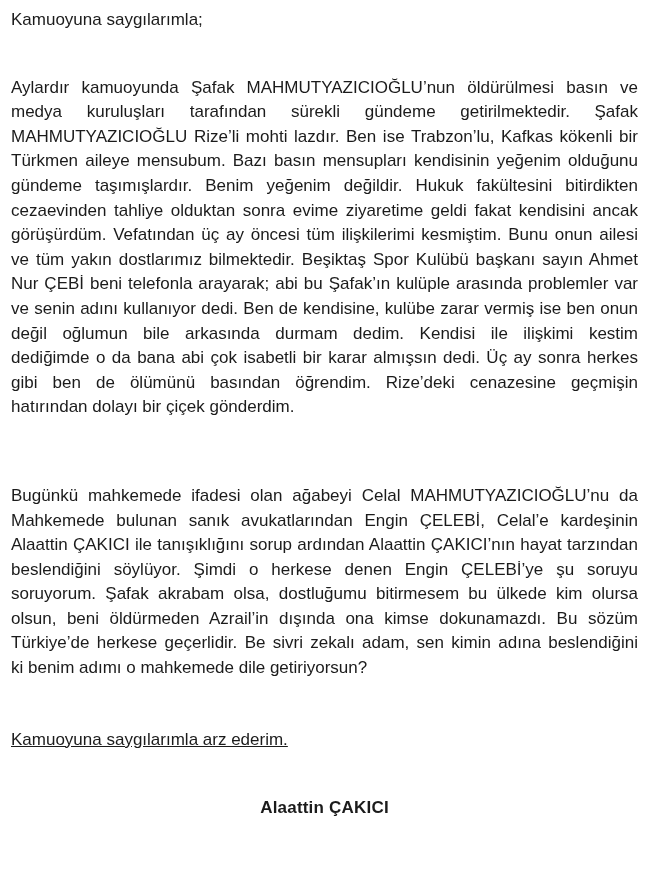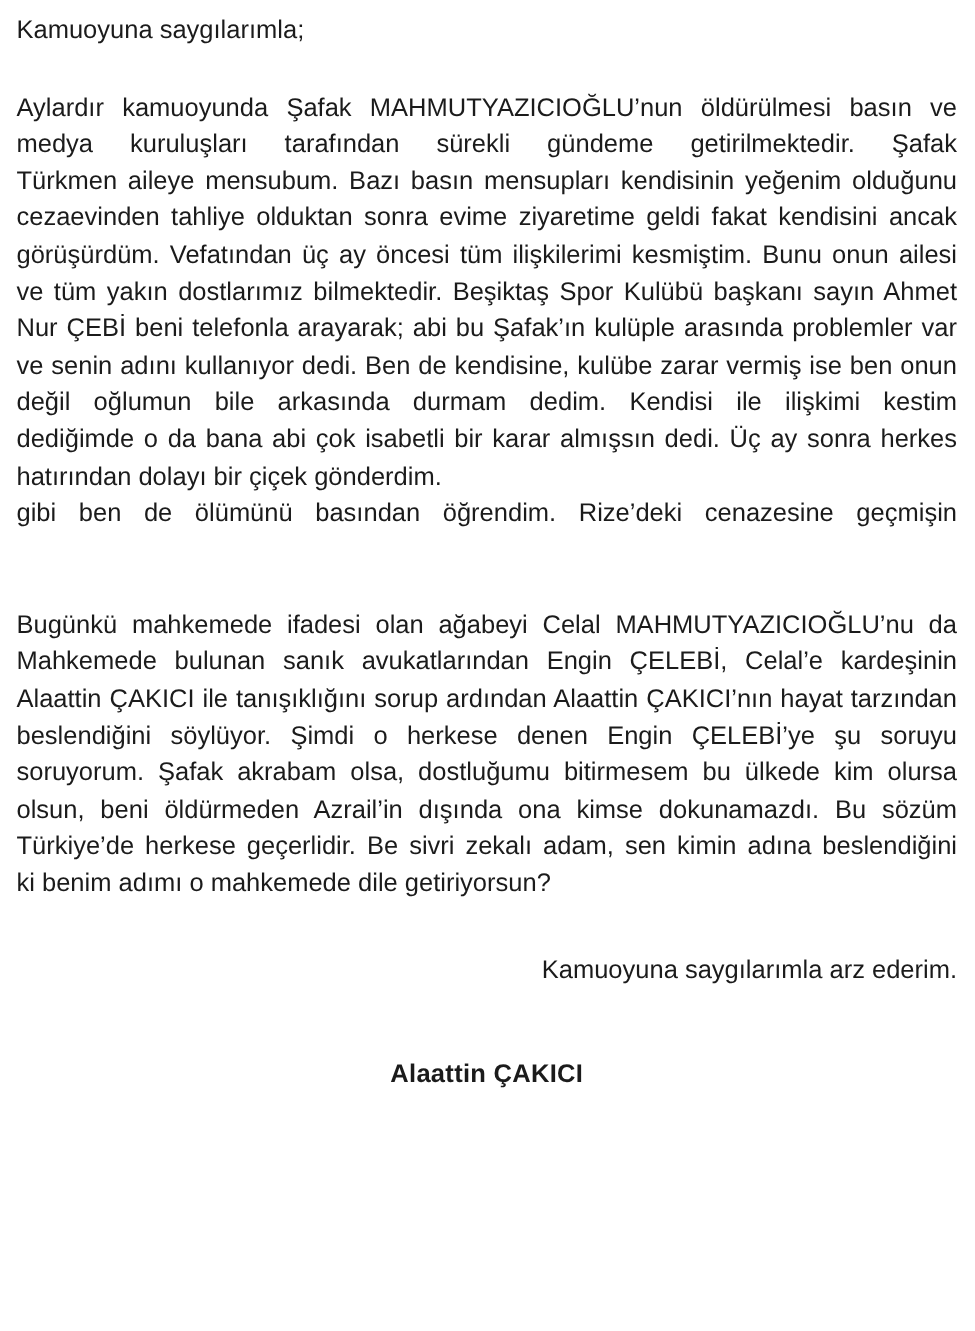--- a/index.html
+++ b/index.html
@@ -21,61 +21,64 @@
     overflow: hidden;
     filter: blur(0.25px);
     -webkit-font-smoothing: antialiased;
   }
   .greeting {
     text-align: left;
   }
   .para {
     margin: 0;
   }
-  .para-1 { margin-top: 27px; }
-  .para-2 { margin-top: 50px; }
+  .para-1 { margin-top: 43px; }
+  .para-2 { margin-top: 64px; }
   .line {
     text-align: justify;
     text-align-last: justify;
     white-space: normal;
   }
   .line.last {
     text-align-last: left;
   }
   .closing {
-    margin-top: 34px;
-    text-align: right;
+    margin-top: 47px;
+    text-align: left;
+    text-decoration: underline;
   }
   .signature {
     margin-top: 44px;
     text-align: center;
     font-weight: bold;
     letter-spacing: 0.2px;
   }
 </style>
 </head>
 <body>
 
 <div class="page">
 
   <div class="greeting">Kamuoyuna saygılarımla;</div>
 
   <div class="para para-1">
     <div class="line">Aylardır kamuoyunda Şafak MAHMUTYAZICIOĞLU’nun öldürülmesi basın ve</div>
     <div class="line">medya kuruluşları tarafından sürekli gündeme getirilmektedir. Şafak</div>
+    <div class="line">MAHMUTYAZICIOĞLU Rize’li mohti lazdır. Ben ise Trabzon’lu, Kafkas kökenli bir</div>
     <div class="line">Türkmen aileye mensubum. Bazı basın mensupları kendisinin yeğenim olduğunu</div>
+    <div class="line">gündeme taşımışlardır. Benim yeğenim değildir. Hukuk fakültesini bitirdikten</div>
     <div class="line">cezaevinden tahliye olduktan sonra evime ziyaretime geldi fakat kendisini ancak</div>
     <div class="line">görüşürdüm. Vefatından üç ay öncesi tüm ilişkilerimi kesmiştim. Bunu onun ailesi</div>
     <div class="line">ve tüm yakın dostlarımız bilmektedir. Beşiktaş Spor Kulübü başkanı sayın Ahmet</div>
     <div class="line">Nur ÇEBİ beni telefonla arayarak; abi bu Şafak’ın kulüple arasında problemler var</div>
     <div class="line">ve senin adını kullanıyor dedi. Ben de kendisine, kulübe zarar vermiş ise ben onun</div>
     <div class="line">değil oğlumun bile arkasında durmam dedim. Kendisi ile ilişkimi kestim</div>
     <div class="line">dediğimde o da bana abi çok isabetli bir karar almışsın dedi. Üç ay sonra herkes</div>
+    <div class="line">gibi ben de ölümünü basından öğrendim. Rize’deki cenazesine geçmişin</div>
     <div class="line last">hatırından dolayı bir çiçek gönderdim.</div>
-    <div class="line">gibi ben de ölümünü basından öğrendim. Rize’deki cenazesine geçmişin</div>
   </div>
 
   <div class="para para-2">
     <div class="line">Bugünkü mahkemede ifadesi olan ağabeyi Celal MAHMUTYAZICIOĞLU’nu da</div>
     <div class="line">Mahkemede bulunan sanık avukatlarından Engin ÇELEBİ, Celal’e kardeşinin</div>
     <div class="line">Alaattin ÇAKICI ile tanışıklığını sorup ardından Alaattin ÇAKICI’nın hayat tarzından</div>
     <div class="line">beslendiğini söylüyor. Şimdi o herkese denen Engin ÇELEBİ’ye şu soruyu</div>
     <div class="line">soruyorum. Şafak akrabam olsa, dostluğumu bitirmesem bu ülkede kim olursa</div>
     <div class="line">olsun, beni öldürmeden Azrail’in dışında ona kimse dokunamazdı. Bu sözüm</div>
     <div class="line">Türkiye’de herkese geçerlidir. Be sivri zekalı adam, sen kimin adına beslendiğini</div>

